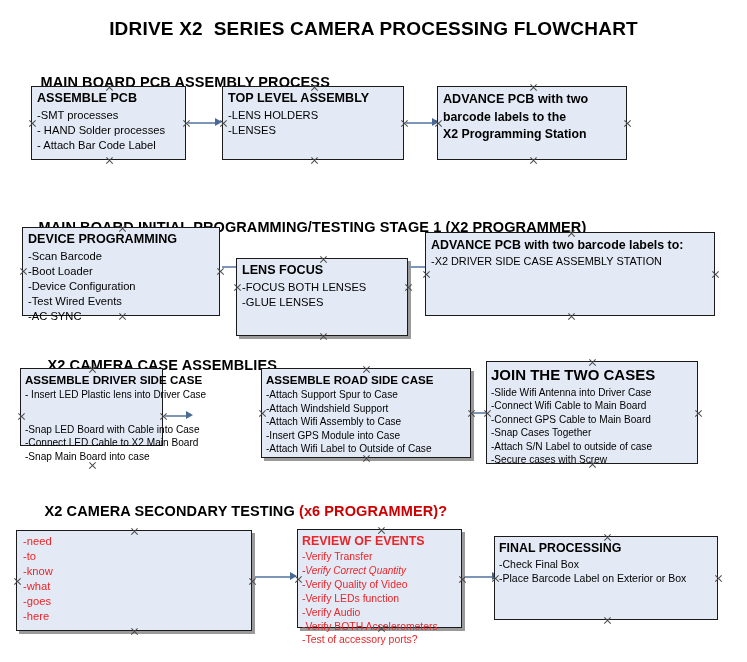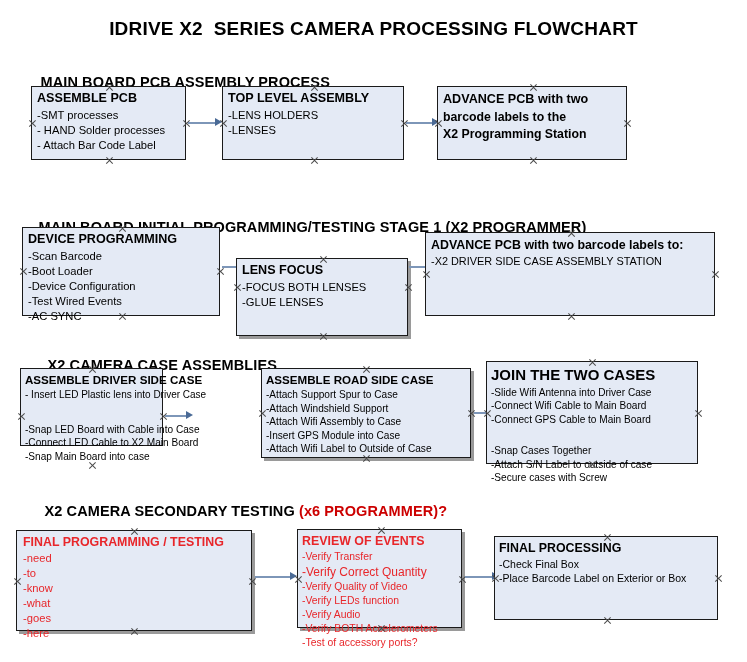--- a/index.html
+++ b/index.html
@@ -275,37 +275,36 @@
     <span class="shaft" style="width:22px;"></span>
     <span class="head" style="left:21px;"></span>
   </div>
 
   <div class="node" style="left:486px; top:361px; width:212px; height:103px;">
     <div class="inner" style="left:4px;">
       <div class="node-title" style="font-size:15px;">JOIN THE TWO CASES</div>
       <div class="node-line" style="font-size:10.1px;">-Slide Wifi Antenna into Driver Case</div>
       <div class="node-line" style="font-size:10.1px;">-Connect Wifi Cable to Main Board</div>
       <div class="node-line" style="font-size:10.1px;">-Connect GPS Cable to Main Board</div>
-      <div class="node-line" style="font-size:10.1px;margin-top:18px;">-Snap Cases Together</div>
+      <div class="node-line" style="font-size:10.1px;">-Snap Cases Together</div>
       <div class="node-line" style="font-size:10.1px;">-Attach S/N Label to outside of case</div>
       <div class="node-line" style="font-size:10.1px;">-Secure cases with Screw</div>
     </div>
     <span class="handle" style="left:-4.5px; top:47px;"></span>
     <span class="handle" style="left:101px; top:-4.5px;"></span>
     <span class="handle" style="left:101px; top:98px;"></span>
     <span class="handle" style="left:207px; top:47px;"></span>
   </div>
 
   <div class="section-head" style="left:28px; top:487px;">
     <span>X2 CAMERA SECONDARY TESTING </span><span class="accent">(x6 PROGRAMMER)?</span>
   </div>
 
   <div class="node red shadow" style="left:16px; top:530px; width:236px; height:101px;">
     <div class="inner" style="left:6px;">
-      <div class="node-title" style="font-size:12.4px;">FINAL PROGRAMMING / TESTING</div>
       <div class="node-line">-need</div>
       <div class="node-line">-to</div>
       <div class="node-line">-know</div>
       <div class="node-line">-what</div>
       <div class="node-line">-goes</div>
       <div class="node-line">-here</div>
     </div>
     <span class="handle" style="left:-4.5px; top:46px;"></span>
     <span class="handle" style="left:113px; top:-4.5px;"></span>
     <span class="handle" style="left:113px; top:96px;"></span>
@@ -314,21 +313,21 @@
 
   <div class="arrow" style="left:255px; top:572px; width:42px;">
     <span class="shaft" style="width:36px;"></span>
     <span class="head" style="left:35px;"></span>
   </div>
 
   <div class="node red shadow" style="left:297px; top:529px; width:165px; height:99px;">
     <div class="inner" style="left:4px;">
       <div class="node-title" style="font-size:12.4px;">REVIEW OF EVENTS</div>
       <div class="node-line" style="font-size:10.4px;">-Verify Transfer</div>
-      <div class="node-line" style="font-size:12px;">-Verify Correct Quantity</div>
+      <div class="node-line" style="font-size:10px;font-style:italic;">-Verify Correct Quantity</div>
       <div class="node-line" style="font-size:10.4px;">-Verify Quality of Video</div>
       <div class="node-line" style="font-size:10.4px;">-Verify LEDs function</div>
       <div class="node-line" style="font-size:10.4px;">-Verify Audio</div>
       <div class="node-line" style="font-size:10.4px;">-Verify BOTH Accelerometers</div>
       <div class="node-line" style="font-size:10.4px;">-Test of accessory ports?</div>
     </div>
     <span class="handle" style="left:-4.5px; top:45px;"></span>
     <span class="handle" style="left:79px; top:-4.5px;"></span>
     <span class="handle" style="left:79px; top:94px;"></span>
     <span class="handle" style="left:160px; top:45px;"></span>

